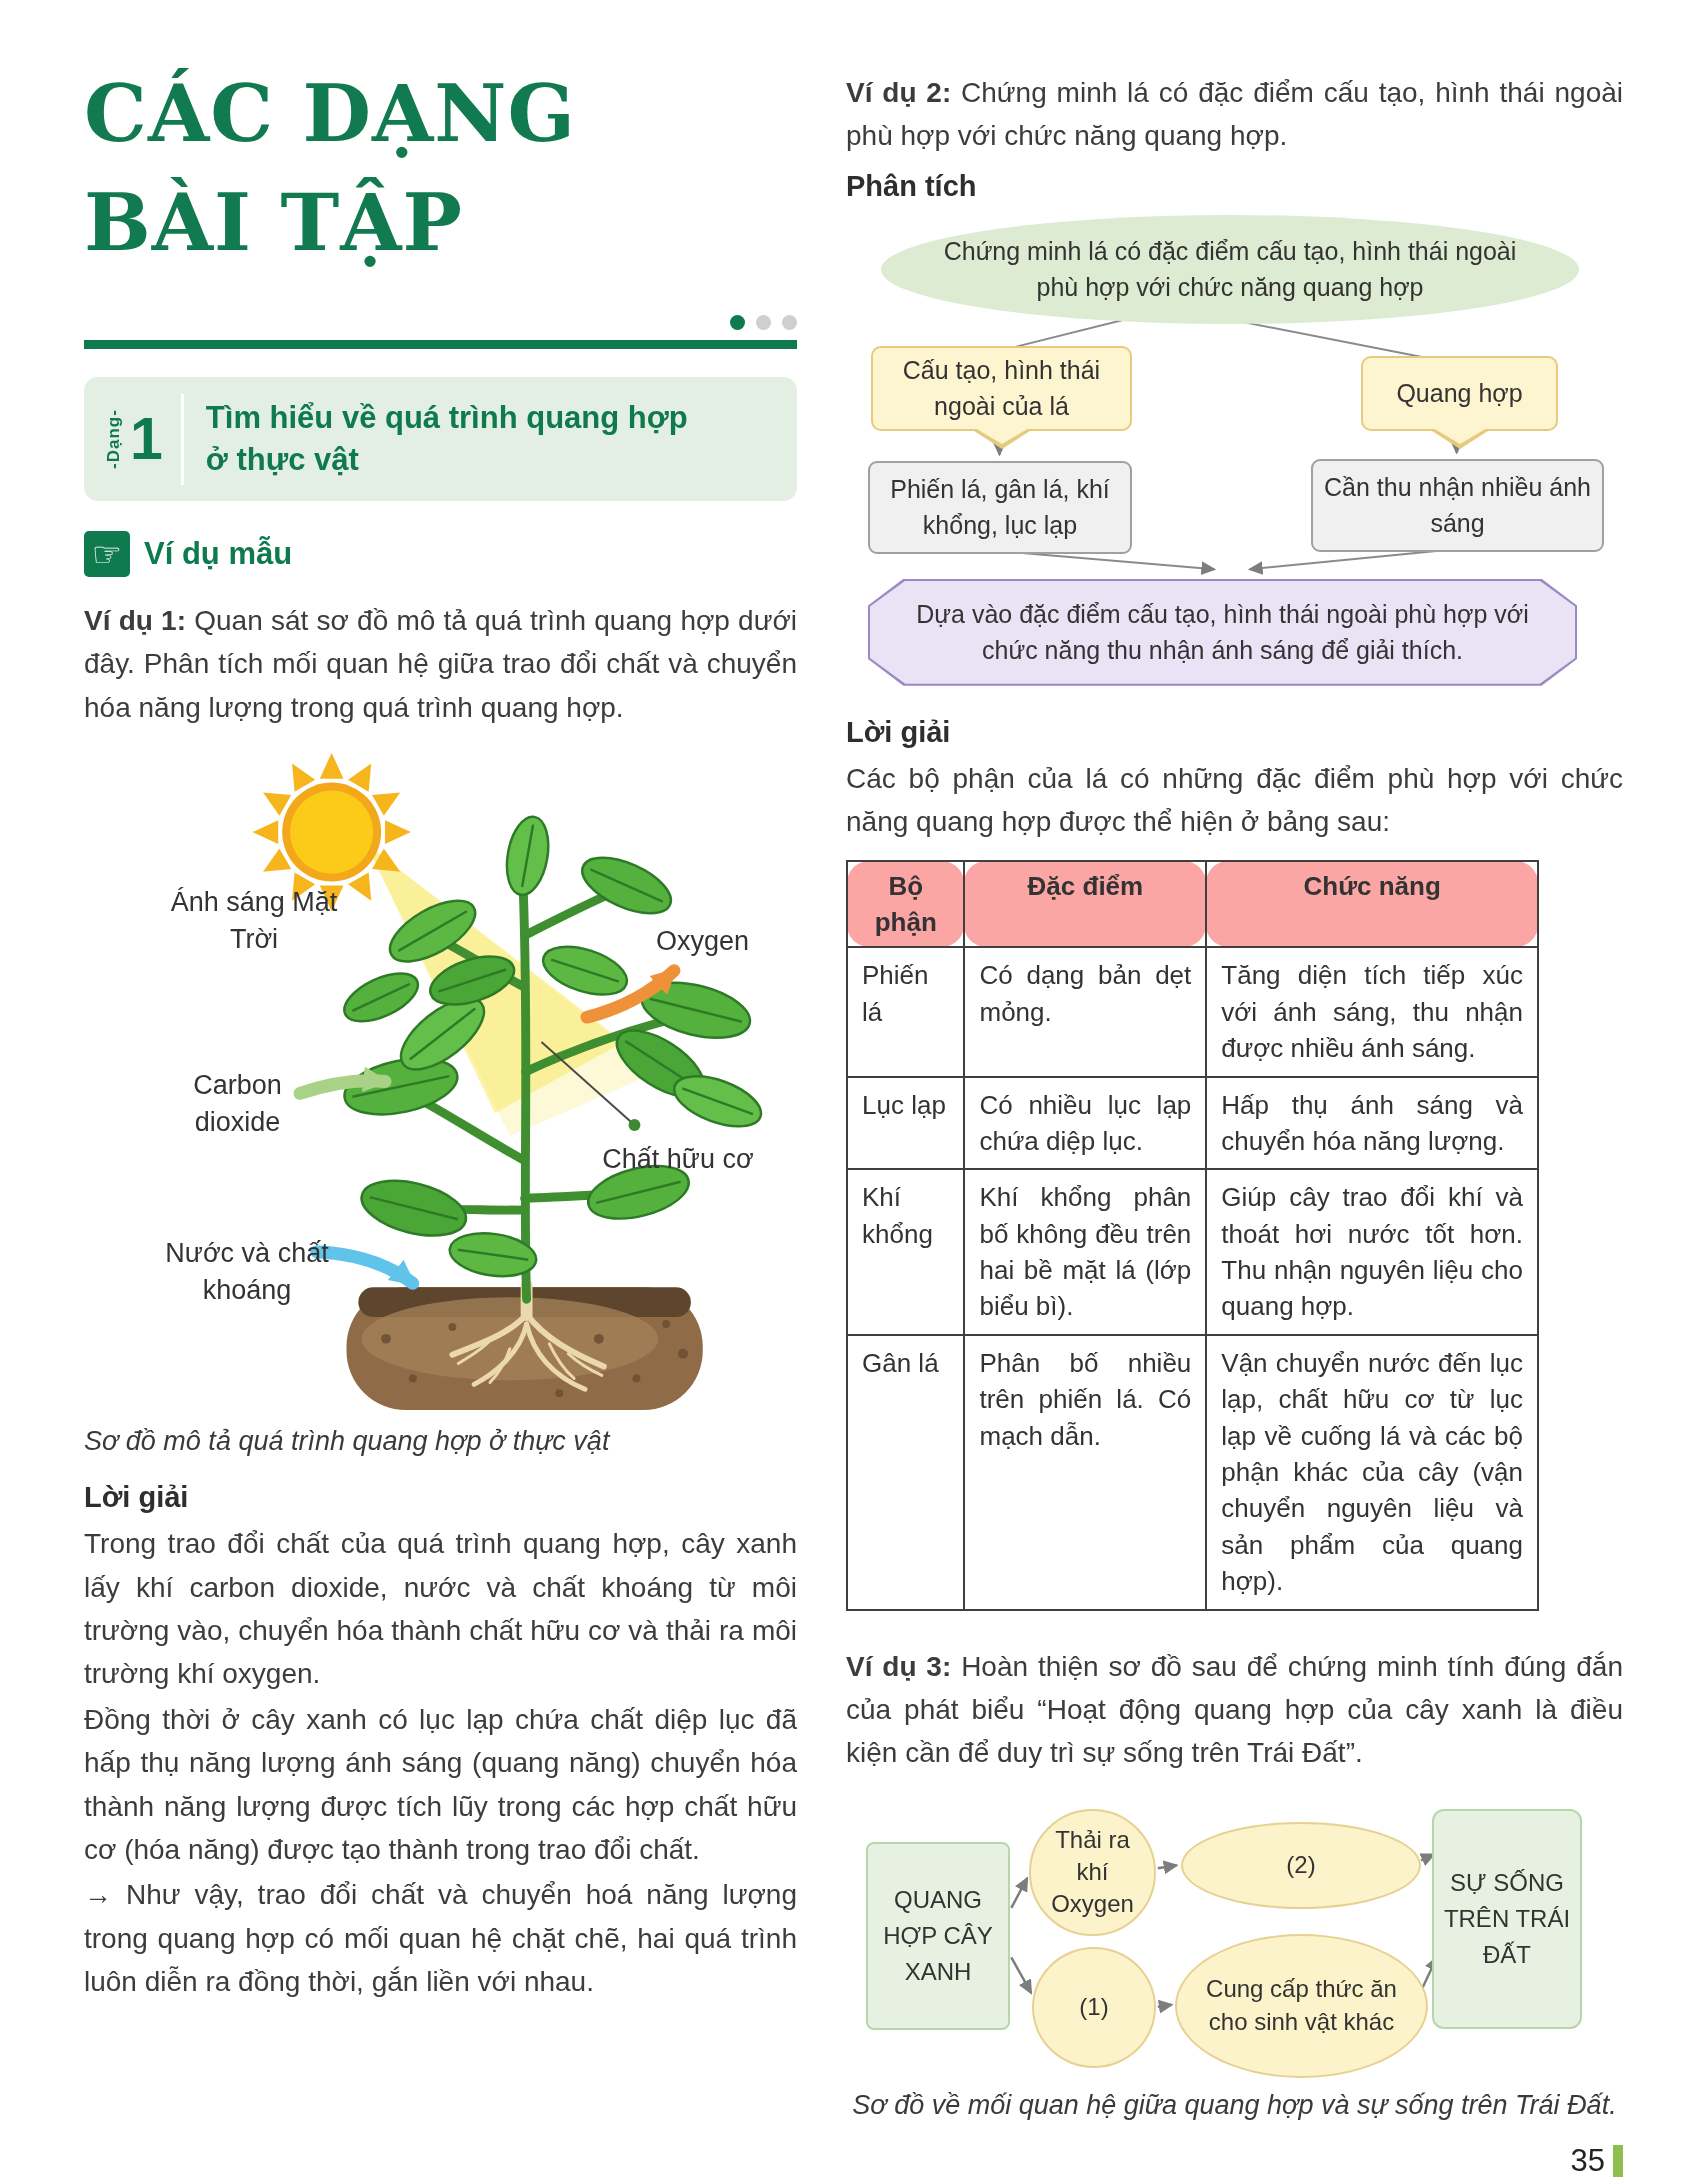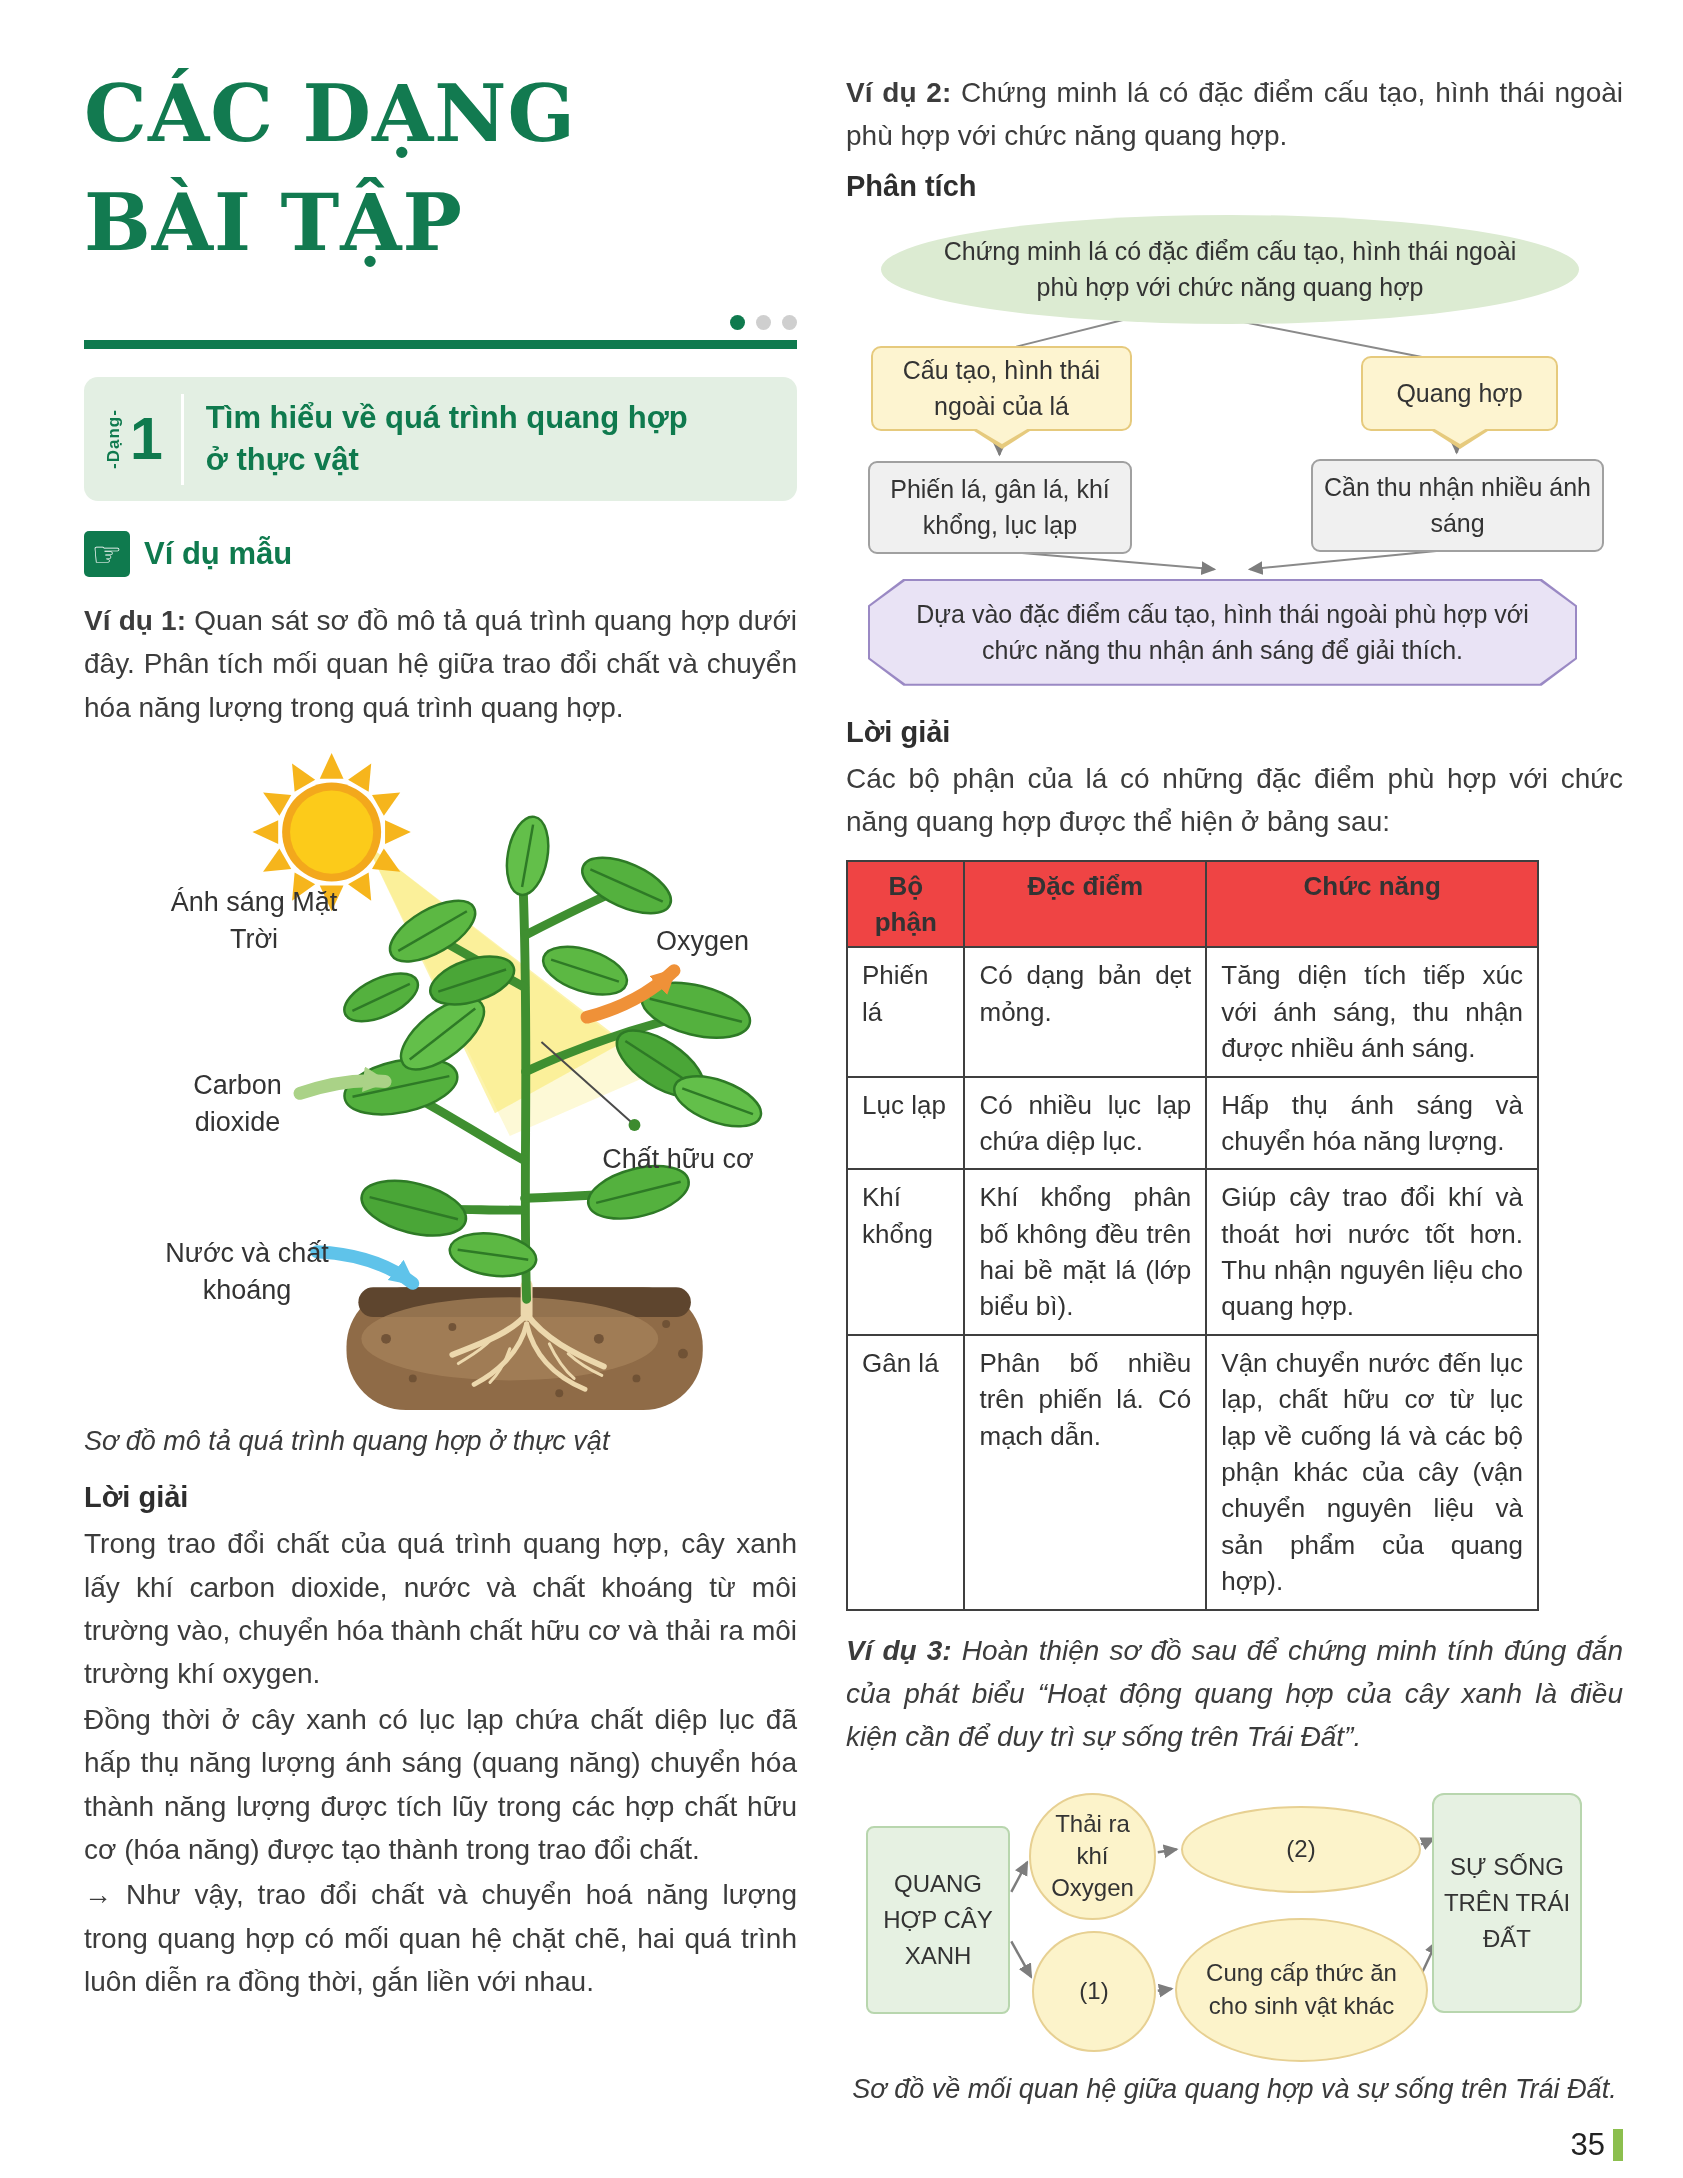--- a/index.html
+++ b/index.html
@@ -69,21 +69,21 @@
            display:flex;padding:2px;box-sizing:border-box;}
   .fc-purple-inner{flex:1;background:#e9e3f5;
            clip-path:polygon(5% 0,95% 0,100% 25%,100% 75%,95% 100%,5% 100%,0 75%,0 25%);
            display:flex;align-items:center;justify-content:center;text-align:center;
            padding:6px 45px;box-sizing:border-box;line-height:1.45;color:#333;}
 
   
   .leaf-table{border-collapse:collapse;width:693px;margin-top:16px;font-size:26px;color:#333;}
   .leaf-table th,.leaf-table td{border:2px solid #3f3f3f;padding:9px 14px;vertical-align:top;
            line-height:1.4;}
-  .leaf-table th{background:#ef4444;text-align:center;font-weight:bold;padding:6px 10px;}
+  .leaf-table th{background:#fca5a5;text-align:center;font-weight:bold;padding:6px 10px;border-radius:22px;}
   .leaf-table .c1{width:17%;} .leaf-table .c2{width:35%;} .leaf-table .c3{width:48%;}
   .leaf-table td.cell-j{text-align:justify;}
 
   
   .diagram3{position:relative;width:777px;height:289px;margin-top:22px;font-size:24px;color:#333;}
   .diagram3 svg{position:absolute;left:0;top:0;}
   .d3-green{position:absolute;background:#e6f1e2;border:2px solid #b8d6ae;border-radius:12px;
             display:flex;align-items:center;justify-content:center;text-align:center;
             line-height:1.5;padding:4px 8px;box-sizing:border-box;}
   .d3-left{left:20px;top:45px;width:144px;height:188px;border-radius:8px;}
@@ -383,21 +383,21 @@
           <td class="cell-j">Giúp cây trao đổi khí và thoát hơi nước tốt hơn. Thu nhận nguyên liệu cho quang hợp.</td>
         </tr>
         <tr>
           <td>Gân lá</td>
           <td class="cell-j">Phân bố nhiều trên phiến lá. Có mạch dẫn.</td>
           <td class="cell-j">Vận chuyển nước đến lục lạp, chất hữu cơ từ lục lạp về cuống lá và các bộ phận khác của cây (vận chuyển nguyên liệu và sản phẩm của quang hợp).</td>
         </tr>
       </tbody>
     </table>
 
-    <p class="body jt" style="margin-top:18px;font-style:italic;"><b>Ví dụ 3:</b> <span>Hoàn thiện sơ đồ sau để chứng minh tính đúng đắn của phát biểu “Hoạt động quang hợp của cây xanh là điều kiện cần để duy trì sự sống trên Trái Đất”.</span></p>
+    <p class="body jt" style="margin-top:34px;"><b>Ví dụ 3:</b> <span>Hoàn thiện sơ đồ sau để chứng minh tính đúng đắn của phát biểu “Hoạt động quang hợp của cây xanh là điều kiện cần để duy trì sự sống trên Trái Đất”.</span></p>
 
     <div class="diagram3">
       <svg width="777" height="289" viewBox="0 0 785 292">
         <defs>
           <marker id="mGy2" markerUnits="userSpaceOnUse" markerWidth="20" markerHeight="20" refX="13" refY="7" orient="auto">
               <path d="M0,0 L15,7 L0,14 z" fill="#7d7d7d"></path>
             </marker>
         </defs>
         <line x1="167" y1="112" x2="183" y2="82" stroke="#7d7d7d" stroke-width="2.5" marker-end="url(#mGy2)"></line>
         <line x1="167" y1="162" x2="187" y2="198" stroke="#7d7d7d" stroke-width="2.5" marker-end="url(#mGy2)"></line>

